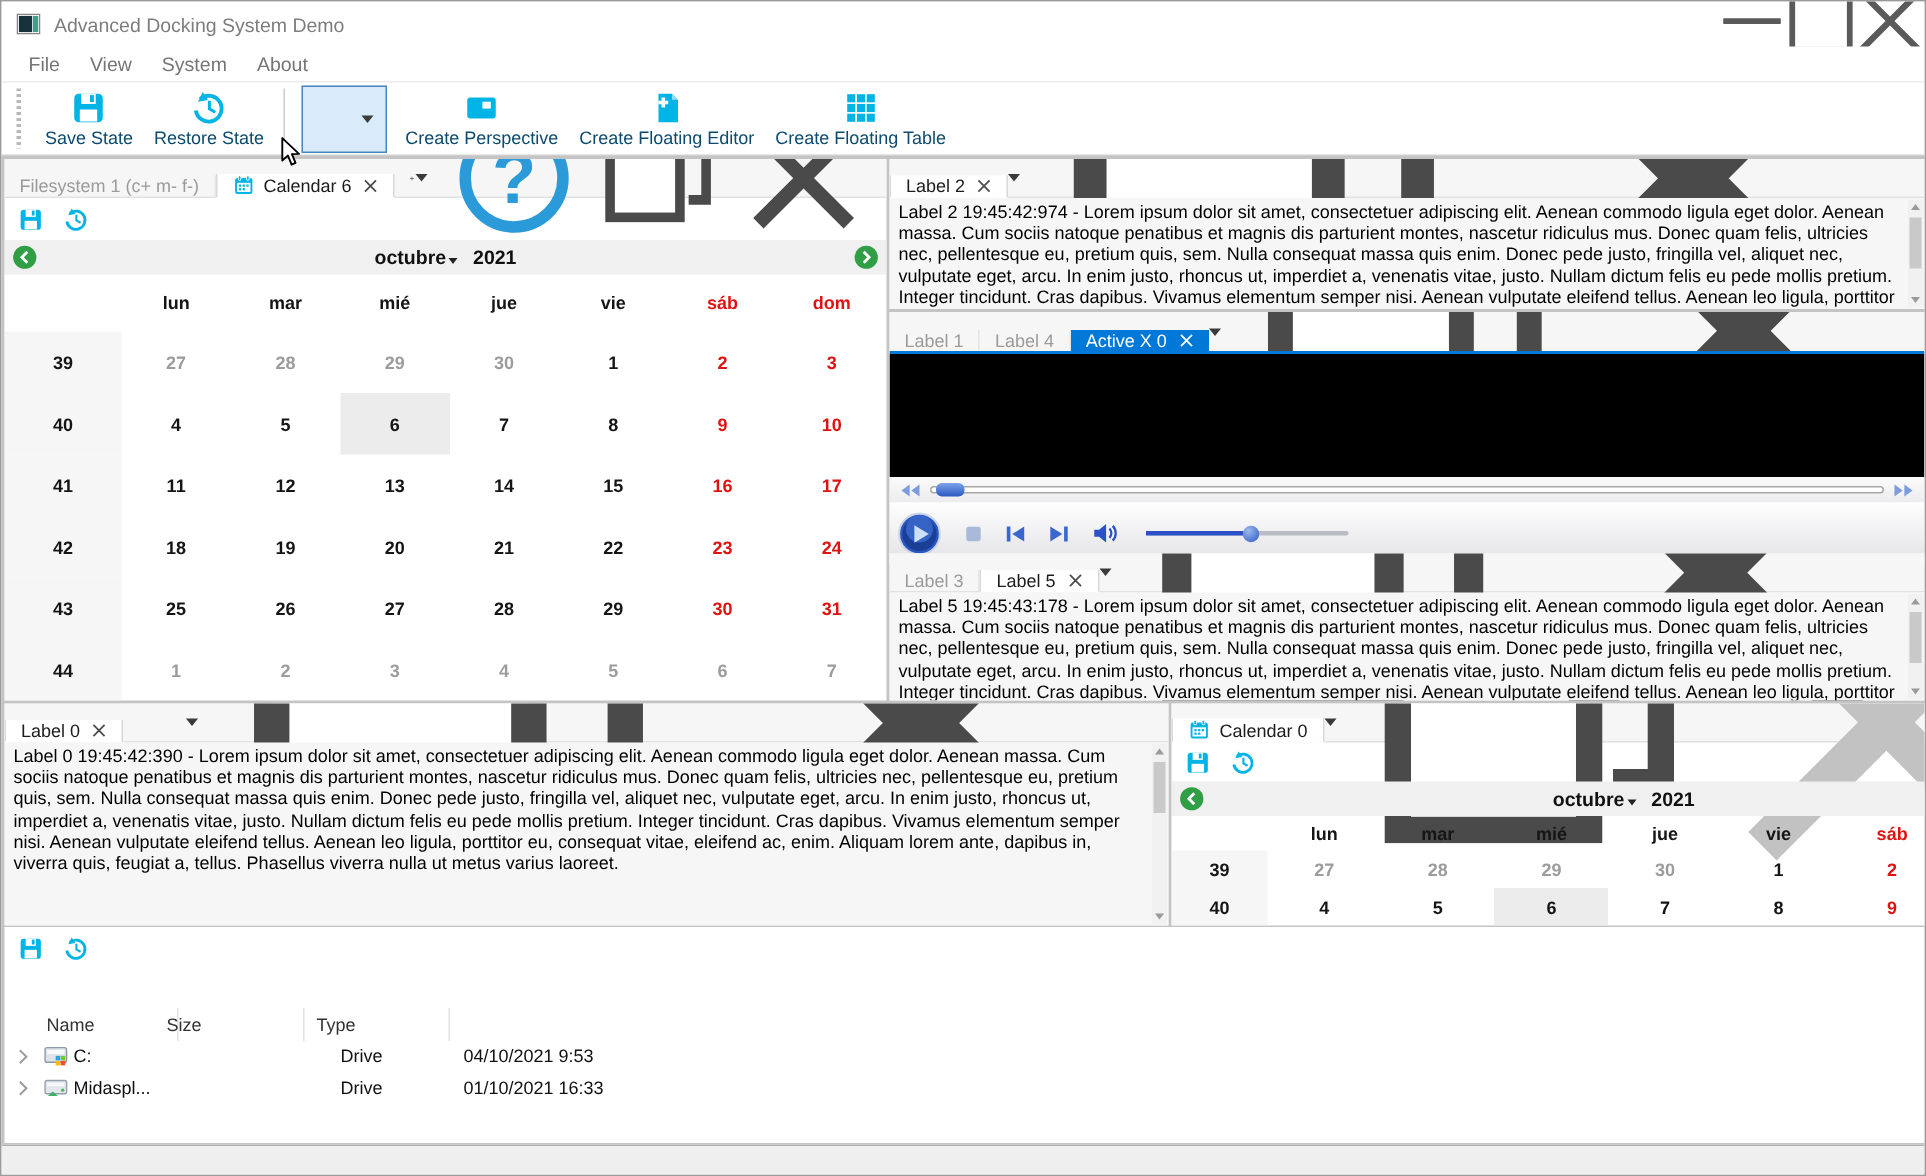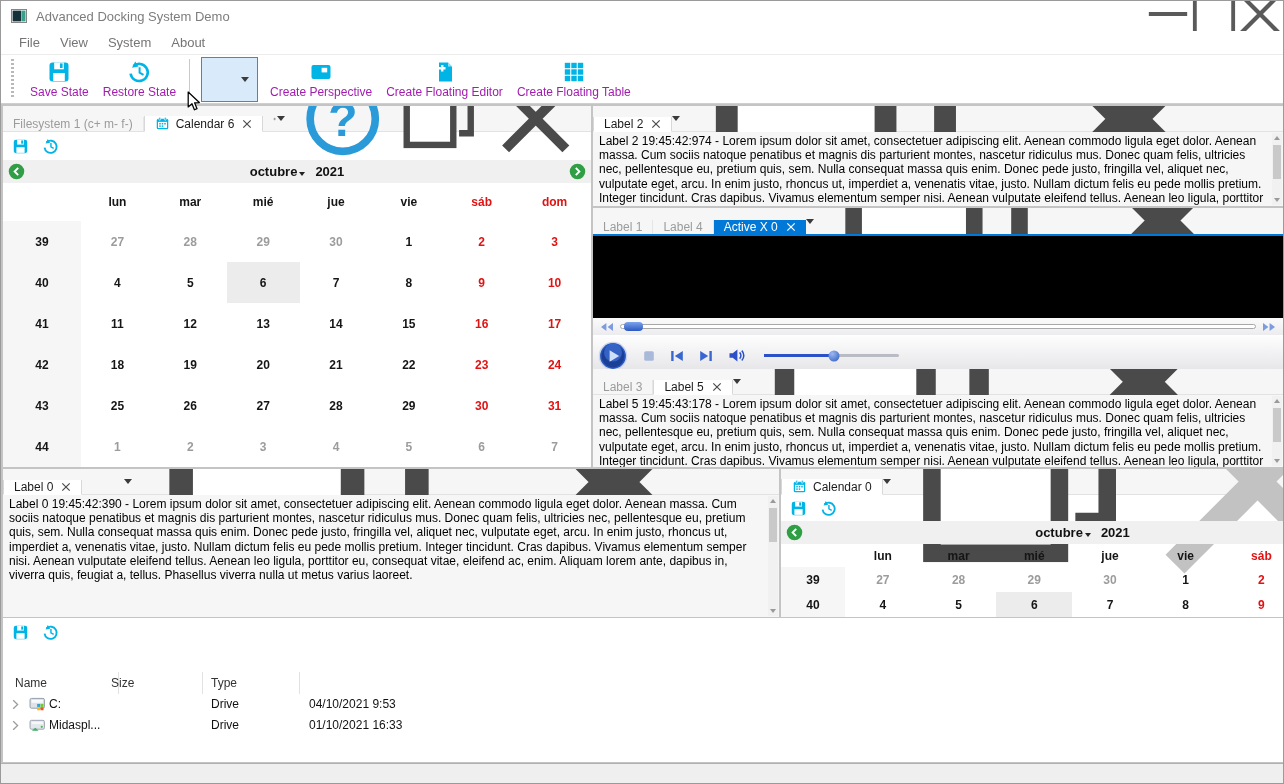--- a/index.html
+++ b/index.html
@@ -16,21 +16,21 @@
 .wbtn svg{width:11px;height:11px}
 
 .menubar{position:absolute;left:0;top:30px;right:0;height:23px;background:#fff;display:flex;align-items:center;padding-left:8px}
 .menu-item{font-size:13px;color:#757575;padding:0 10px}
 
 .toolbar{position:absolute;left:0;top:53px;right:0;height:50px;background:#fff;border-top:1px solid #ececec;border-bottom:1px solid #cfcfcf;display:flex;align-items:center;padding-left:10px}
 .grip{width:3px;height:40px;margin-right:9px;background-image:repeating-linear-gradient(#b9b9b9 0 2px,transparent 2px 4px)}
 .tb-btn{display:flex;flex-direction:column;align-items:center;justify-content:center;padding:0 7px;height:46px}
 .tb-ico{width:24px;height:24px;display:inline-flex}
 .tb-ico svg{width:100%;height:100%}
-.tb-lbl{font-size:12px;color:#a21caf;margin-top:1px;white-space:nowrap}
+.tb-lbl{font-size:12px;color:#0c4a6e;margin-top:1px;white-space:nowrap}
 .tb-sep{width:1px;height:40px;background:#c9c9c9;margin:0 6px}
 .combo{width:57px;height:45px;background:#d9eafb;border:1px solid #4a86c4;position:relative;margin:0 5px}
 .combo .tri{position:absolute;right:8px;top:50%;margin-top:-2px;width:0;height:0;border-left:4px solid transparent;border-right:4px solid transparent;border-top:5px solid #3c3c3c}
 .cursor{position:absolute;left:186px;top:90px;width:15px;height:21px;z-index:50}
 .cursor svg{width:100%;height:100%}
 
 .dock{position:absolute;left:0;top:103px;right:0;height:659px;background:#c4c4c4}
 .panel{position:absolute;background:#fff;overflow:hidden}
 #p-cal1{left:2px;top:2px;width:588px;height:361px}
 #p-label2{left:592px;top:2px;width:690px;height:100px}
@@ -102,33 +102,33 @@
 .play{width:30px;height:30px;margin-left:5px;display:inline-flex}
 .play svg{width:100%;height:100%}
 .mbtn{margin-left:15px;display:inline-flex}
 .mbtn svg{display:block}
 .vol-track{width:135px;height:3px;background:#b9bcc4;margin-left:17px;position:relative;border-radius:2px}
 .vol-fill{position:absolute;left:0;top:0;height:3px;width:52%;background:#2b50c8}
 .vol-thumb{position:absolute;left:52%;top:50%;transform:translate(-50%,-50%);width:11px;height:11px;border-radius:50%;background:radial-gradient(circle at 35% 30%,#9db9f0,#2a58c0)}
 
 .fs-head{position:absolute;left:0;right:0;top:54px;height:22px;font-size:12px;color:#333}
 .fs-h{position:absolute;top:0;height:22px;display:flex;align-items:center;border-right:1px solid #e2e2e2}
-.fs-h.h-name{left:0;width:116px;padding-left:12px}
+.fs-h.h-name{left:0;width:116px;padding-left:28px}
 .fs-h.h-size{left:100px;width:100px;padding-left:8px}
 .fs-h.h-type{left:200px;width:97px;padding-left:8px}
 .fs-h.h-date{left:297px;width:366px;padding-left:9px}
 .fs-rows{position:absolute;left:0;right:0;top:76px}
 .fs-row{position:relative;height:21px;font-size:12px;color:#111}
 .fs-chev{position:absolute;left:9px;top:5px;width:7px;height:11px;display:inline-flex}
 .fs-chev svg{width:100%;height:100%}
 .fs-ico{position:absolute;left:26px;top:3px;width:17px;height:14px;display:inline-flex}
 .fs-ico svg{width:100%;height:100%}
 .fs-name{position:absolute;left:46px;top:3px}
 .fs-size{position:absolute;left:110px;top:3px}
-.fs-type{position:absolute;left:208px;top:3px}
+.fs-type{position:absolute;left:224px;top:3px}
 .fs-date{position:absolute;left:306px;top:3px}
 
 .statusbar{position:absolute;left:0;top:762px;right:0;height:21px;background:#efefef;border-top:1px solid #b0b0b0}
 </style>
 </head>
 <body>
 
 <div class="window">
 
   <div class="titlebar">

